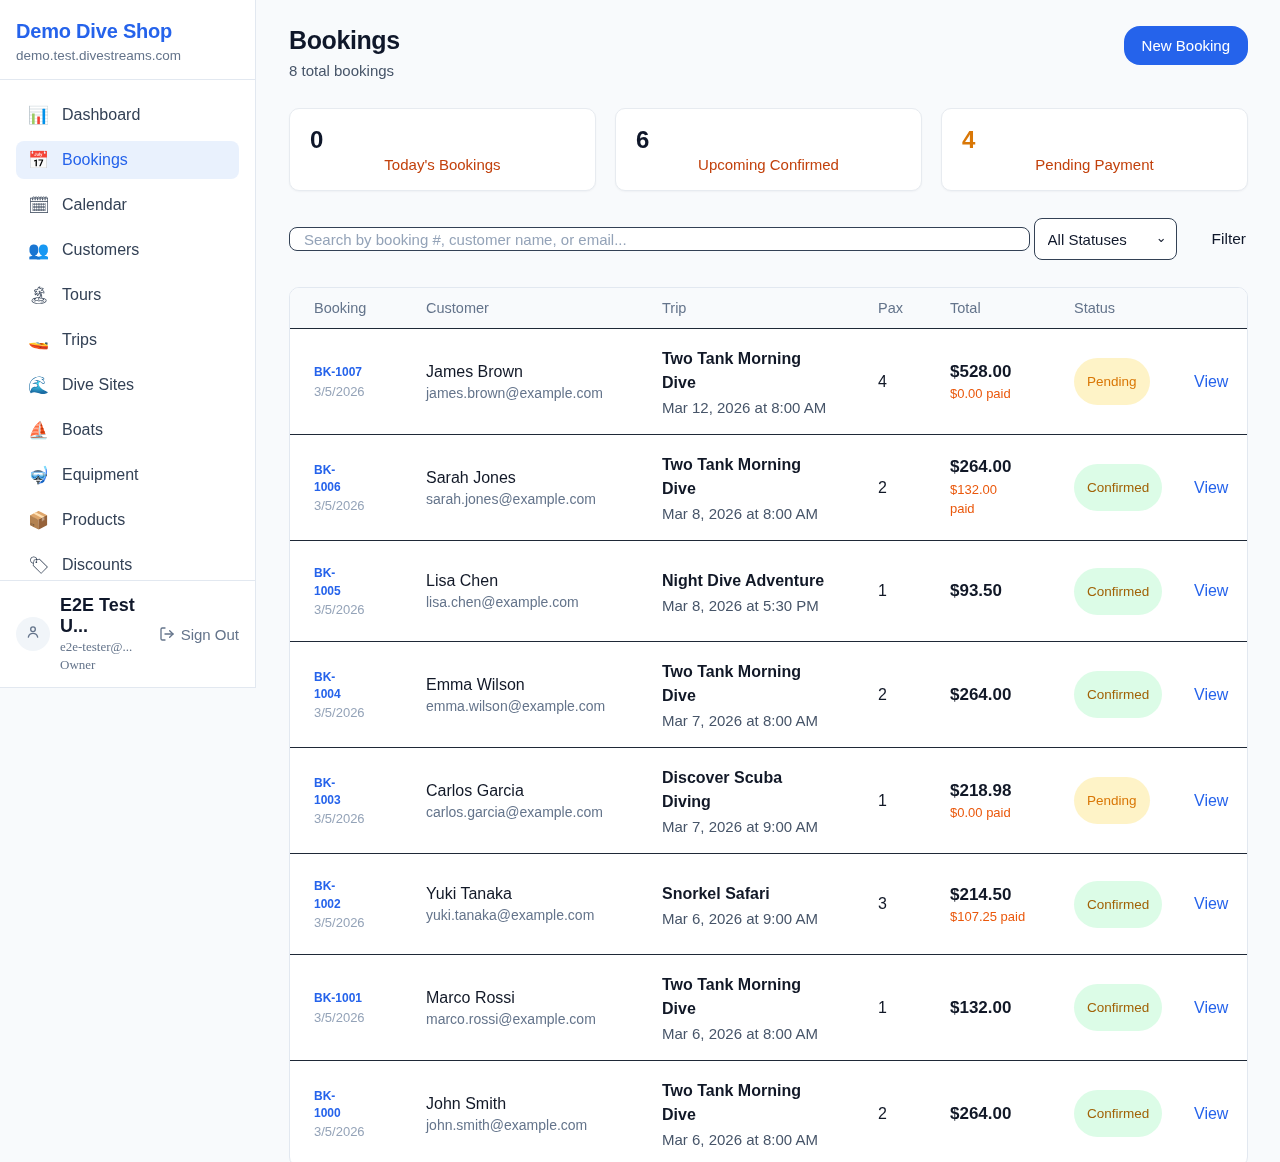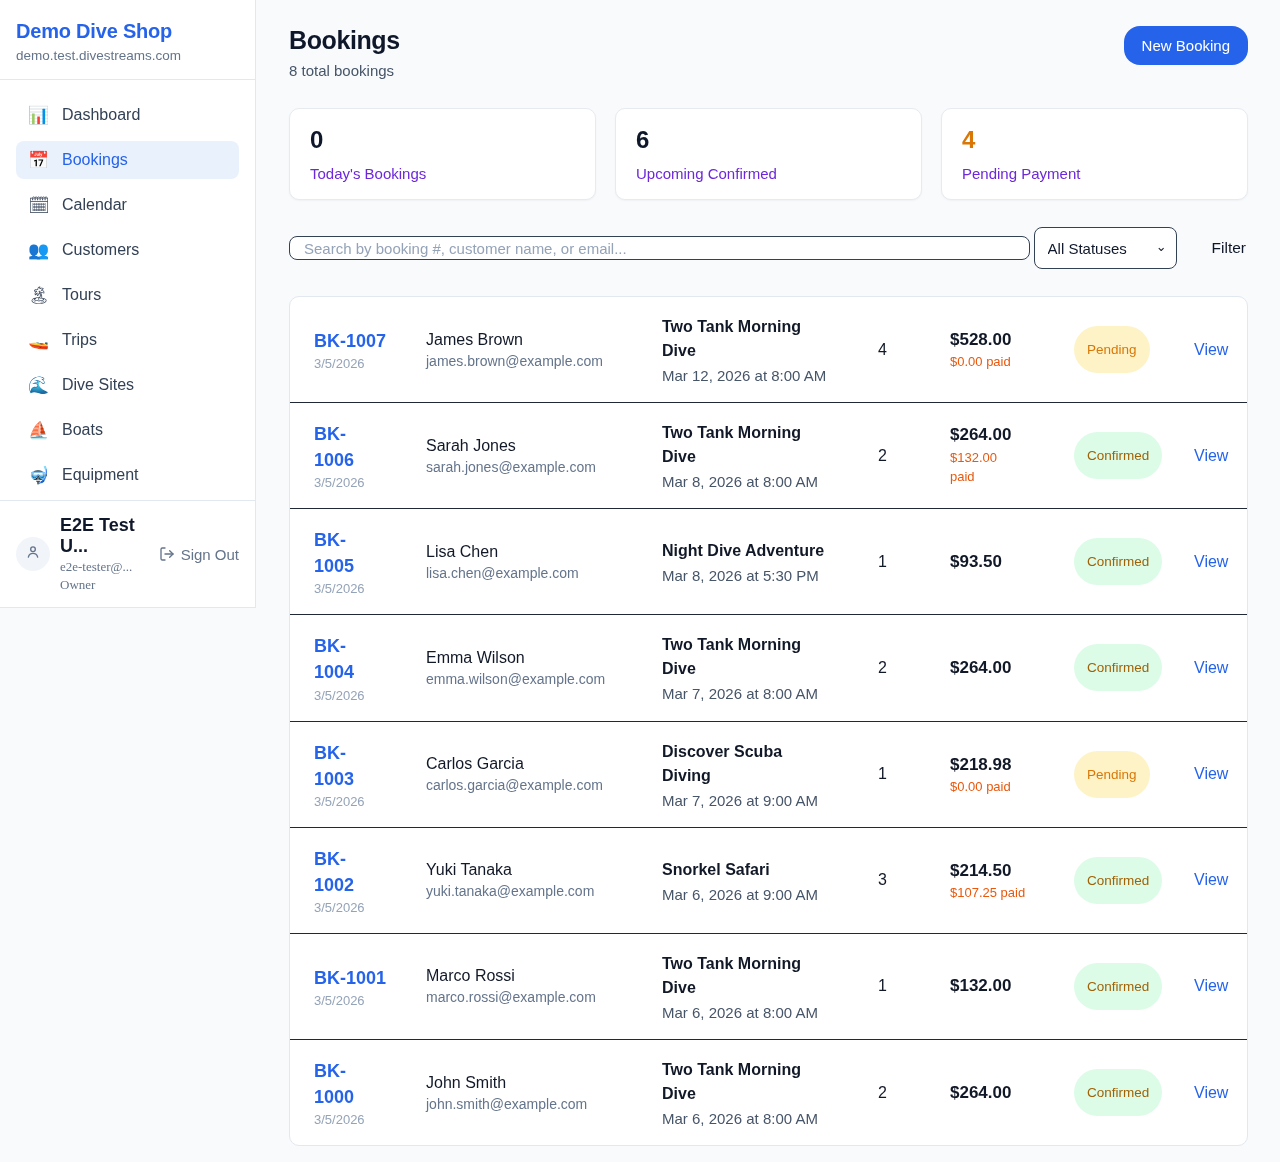--- a/index.html
+++ b/index.html
@@ -8,21 +8,21 @@
     font-family:"Liberation Sans", sans-serif;
     background:#f8fafc;
     color:#0f172a;
     position:relative;
     overflow:hidden;
   }
 
   
   .sidebar {
     position:absolute; top:0; left:0;
-    width:256px; height:608px;
+    width:256px; height:688px;
     background:#fff;
     border-right:1px solid #e2e8f0;
     border-bottom:1px solid #e2e8f0;
     display:flex; flex-direction:column;
   }
   .brand-block { padding:20px 16px 16px; border-bottom:1px solid #e2e8f0; }
   .brand-title { color:#2563eb; font-size:20px; font-weight:700; letter-spacing:-0.2px; }
   .brand-domain { color:#64748b; font-size:13.5px; margin-top:5px; }
   .nav { flex:1 1 auto; padding:16px 16px 8px; overflow:hidden; }
   .nav-item {
@@ -62,21 +62,21 @@
     font-family:inherit; font-size:15px; font-weight:500;
     padding:11px 18px; border-radius:16px;
   }
 
   .stats-row { display:flex; gap:19px; margin-top:29px; }
   .stat-card {
     flex:1 1 0; background:#fff; border:1px solid #e7ebf0; border-radius:10px;
     padding:17px 20px; box-shadow:0 1px 2px rgba(15,23,42,.04);
   }
   .stat-value { font-size:24px; font-weight:700; color:#0f172a; }
-  .stat-label { font-size:15px; color:#6d28d9; margin-top:11px; }
+  .stat-label { font-size:15px; color:#c2410c; margin-top:2px;text-align:center; }
 
   .filter-row { display:flex; align-items:center; margin-top:27px; }
   .search-input {
     flex:1 1 auto; height:24px; border:1px solid #334155; border-radius:8px;
     padding:0 14px; font-family:inherit; font-size:15px; color:#0f172a; background:#fff;
   }
   .search-input::placeholder { color:#94a3b8; }
   .select-wrap { position:relative; margin-left:4px; }
   .status-select {
     -webkit-appearance:none; appearance:none;
@@ -105,21 +105,21 @@
     align-items:center;
   }
   .thead {
     padding:12px 24px; background:#f8fafc;
     border-bottom:1px solid #1f2937;
   }
   .th { font-size:14.5px; font-weight:500; color:#64748b; }
   .trow { padding:18px 24px; min-height:101px; border-bottom:1px solid #1f2937; }
   .trow:last-child { border-bottom:none; }
 
-  .bk-id { color:#2563eb; font-weight:700; font-size:18px; line-height:1.45; cursor:pointer; }
+  .bk-id { color:#2563eb; font-weight:700; font-size:12px; line-height:1.45; cursor:pointer; }
   .bk-id.id-wrap { width:44px; }
   .bk-date { font-size:13px; color:#94a3b8; margin-top:2px; }
   .cust-name { font-size:16px; font-weight:500; color:#111827; }
   .cust-email { font-size:14px; color:#64748b; margin-top:4px; }
   .trip-name { font-size:16px; font-weight:600; color:#111827; max-width:164px; line-height:1.5; }
   .trip-date { font-size:15px; color:#475569; margin-top:4px; }
   .pax { font-size:16px; color:#111827; }
   .total { font-size:17px; font-weight:700; color:#111827; }
   .paid { font-size:13px; color:#ea580c; margin-top:4px; }
   .paid.paid-wrap { width:64px; line-height:1.4; }
@@ -267,20 +267,29 @@
   <div class="filter-row">
     <input class="search-input" type="text" placeholder="Search by booking #, customer name, or email..." style="">
     <div class="select-wrap">
       <select class="status-select" id="status-select"><option>All Statuses</option></select>
       <span class="select-chevron">⌄</span>
     </div>
     <button class="filter-btn">Filter</button>
   </div>
 
   <div class="table-card">
+    <div class="tgrid thead" id="table-head">
+        <div class="th">Booking</div>
+        <div class="th">Customer</div>
+        <div class="th">Trip</div>
+        <div class="th">Pax</div>
+        <div class="th">Total</div>
+        <div class="th">Status</div>
+        <div></div>
+      </div>
     <div id="table-body">
   <div class="tgrid trow">
     <div>
       <div class="bk-id">BK-1007</div>
       <div class="bk-date">3/5/2026</div>
     </div>
     <div>
       <div class="cust-name">James Brown</div>
       <div class="cust-email">james.brown@example.com</div>
     </div>

